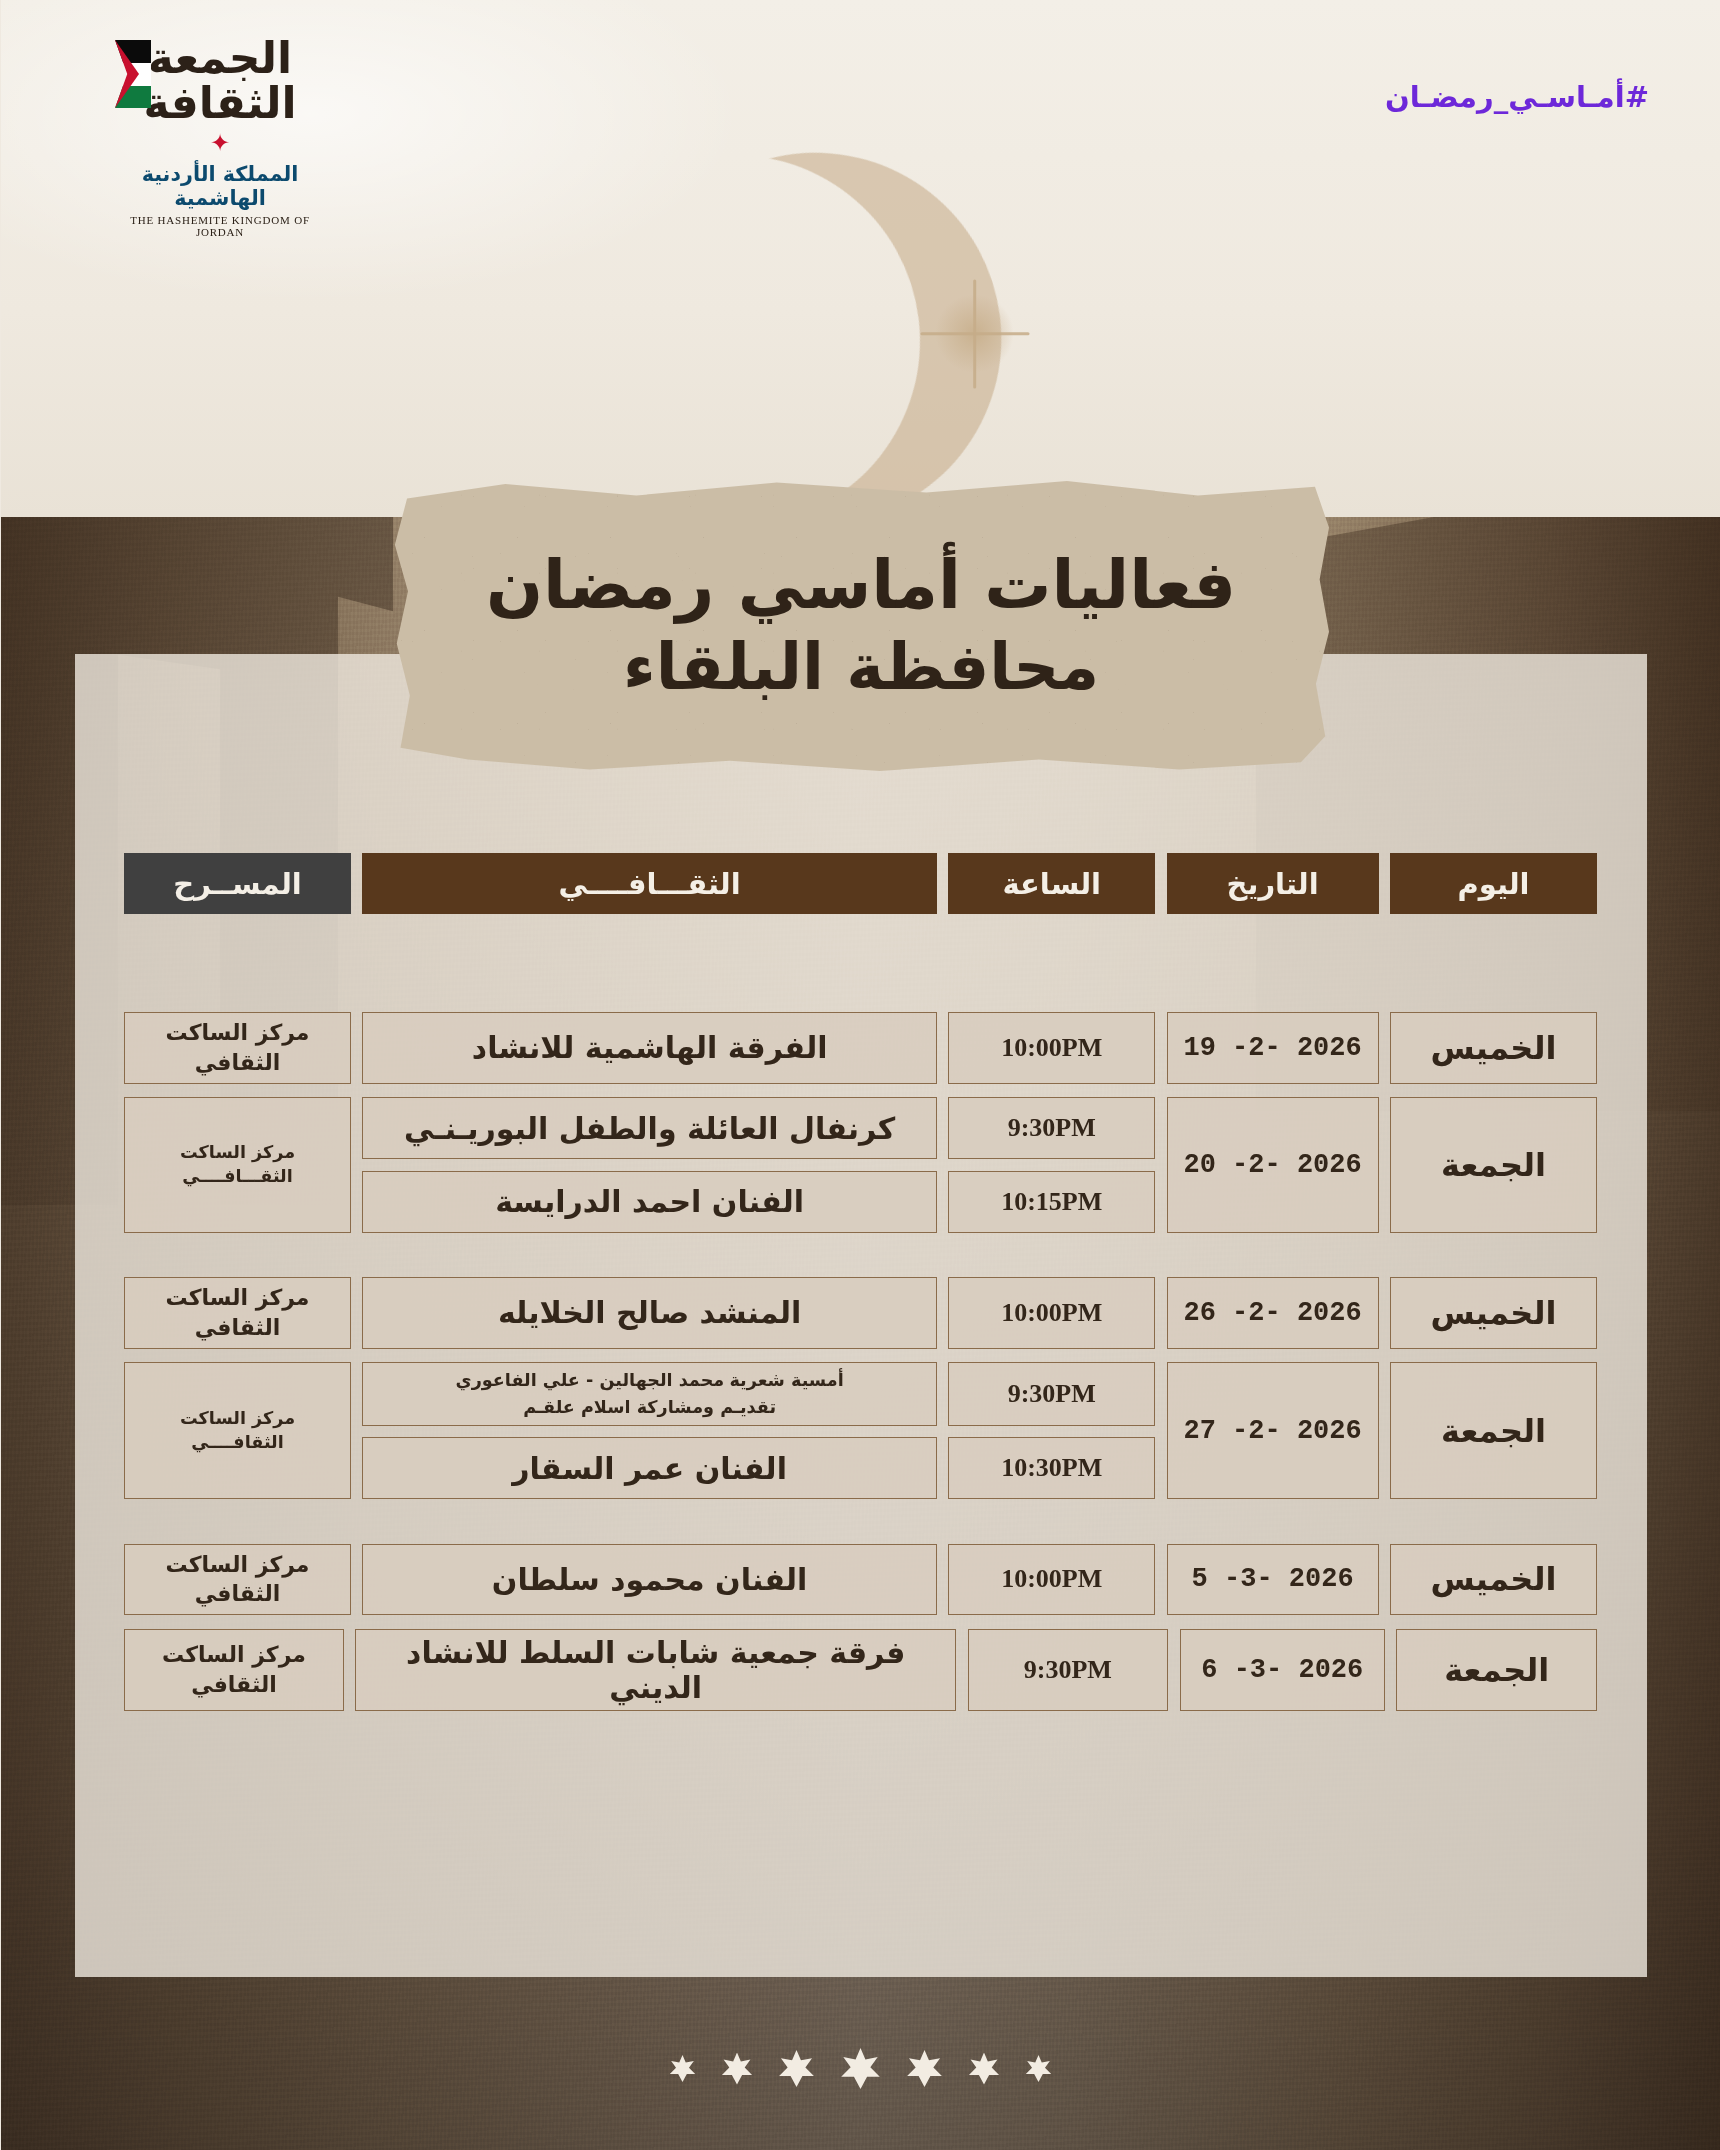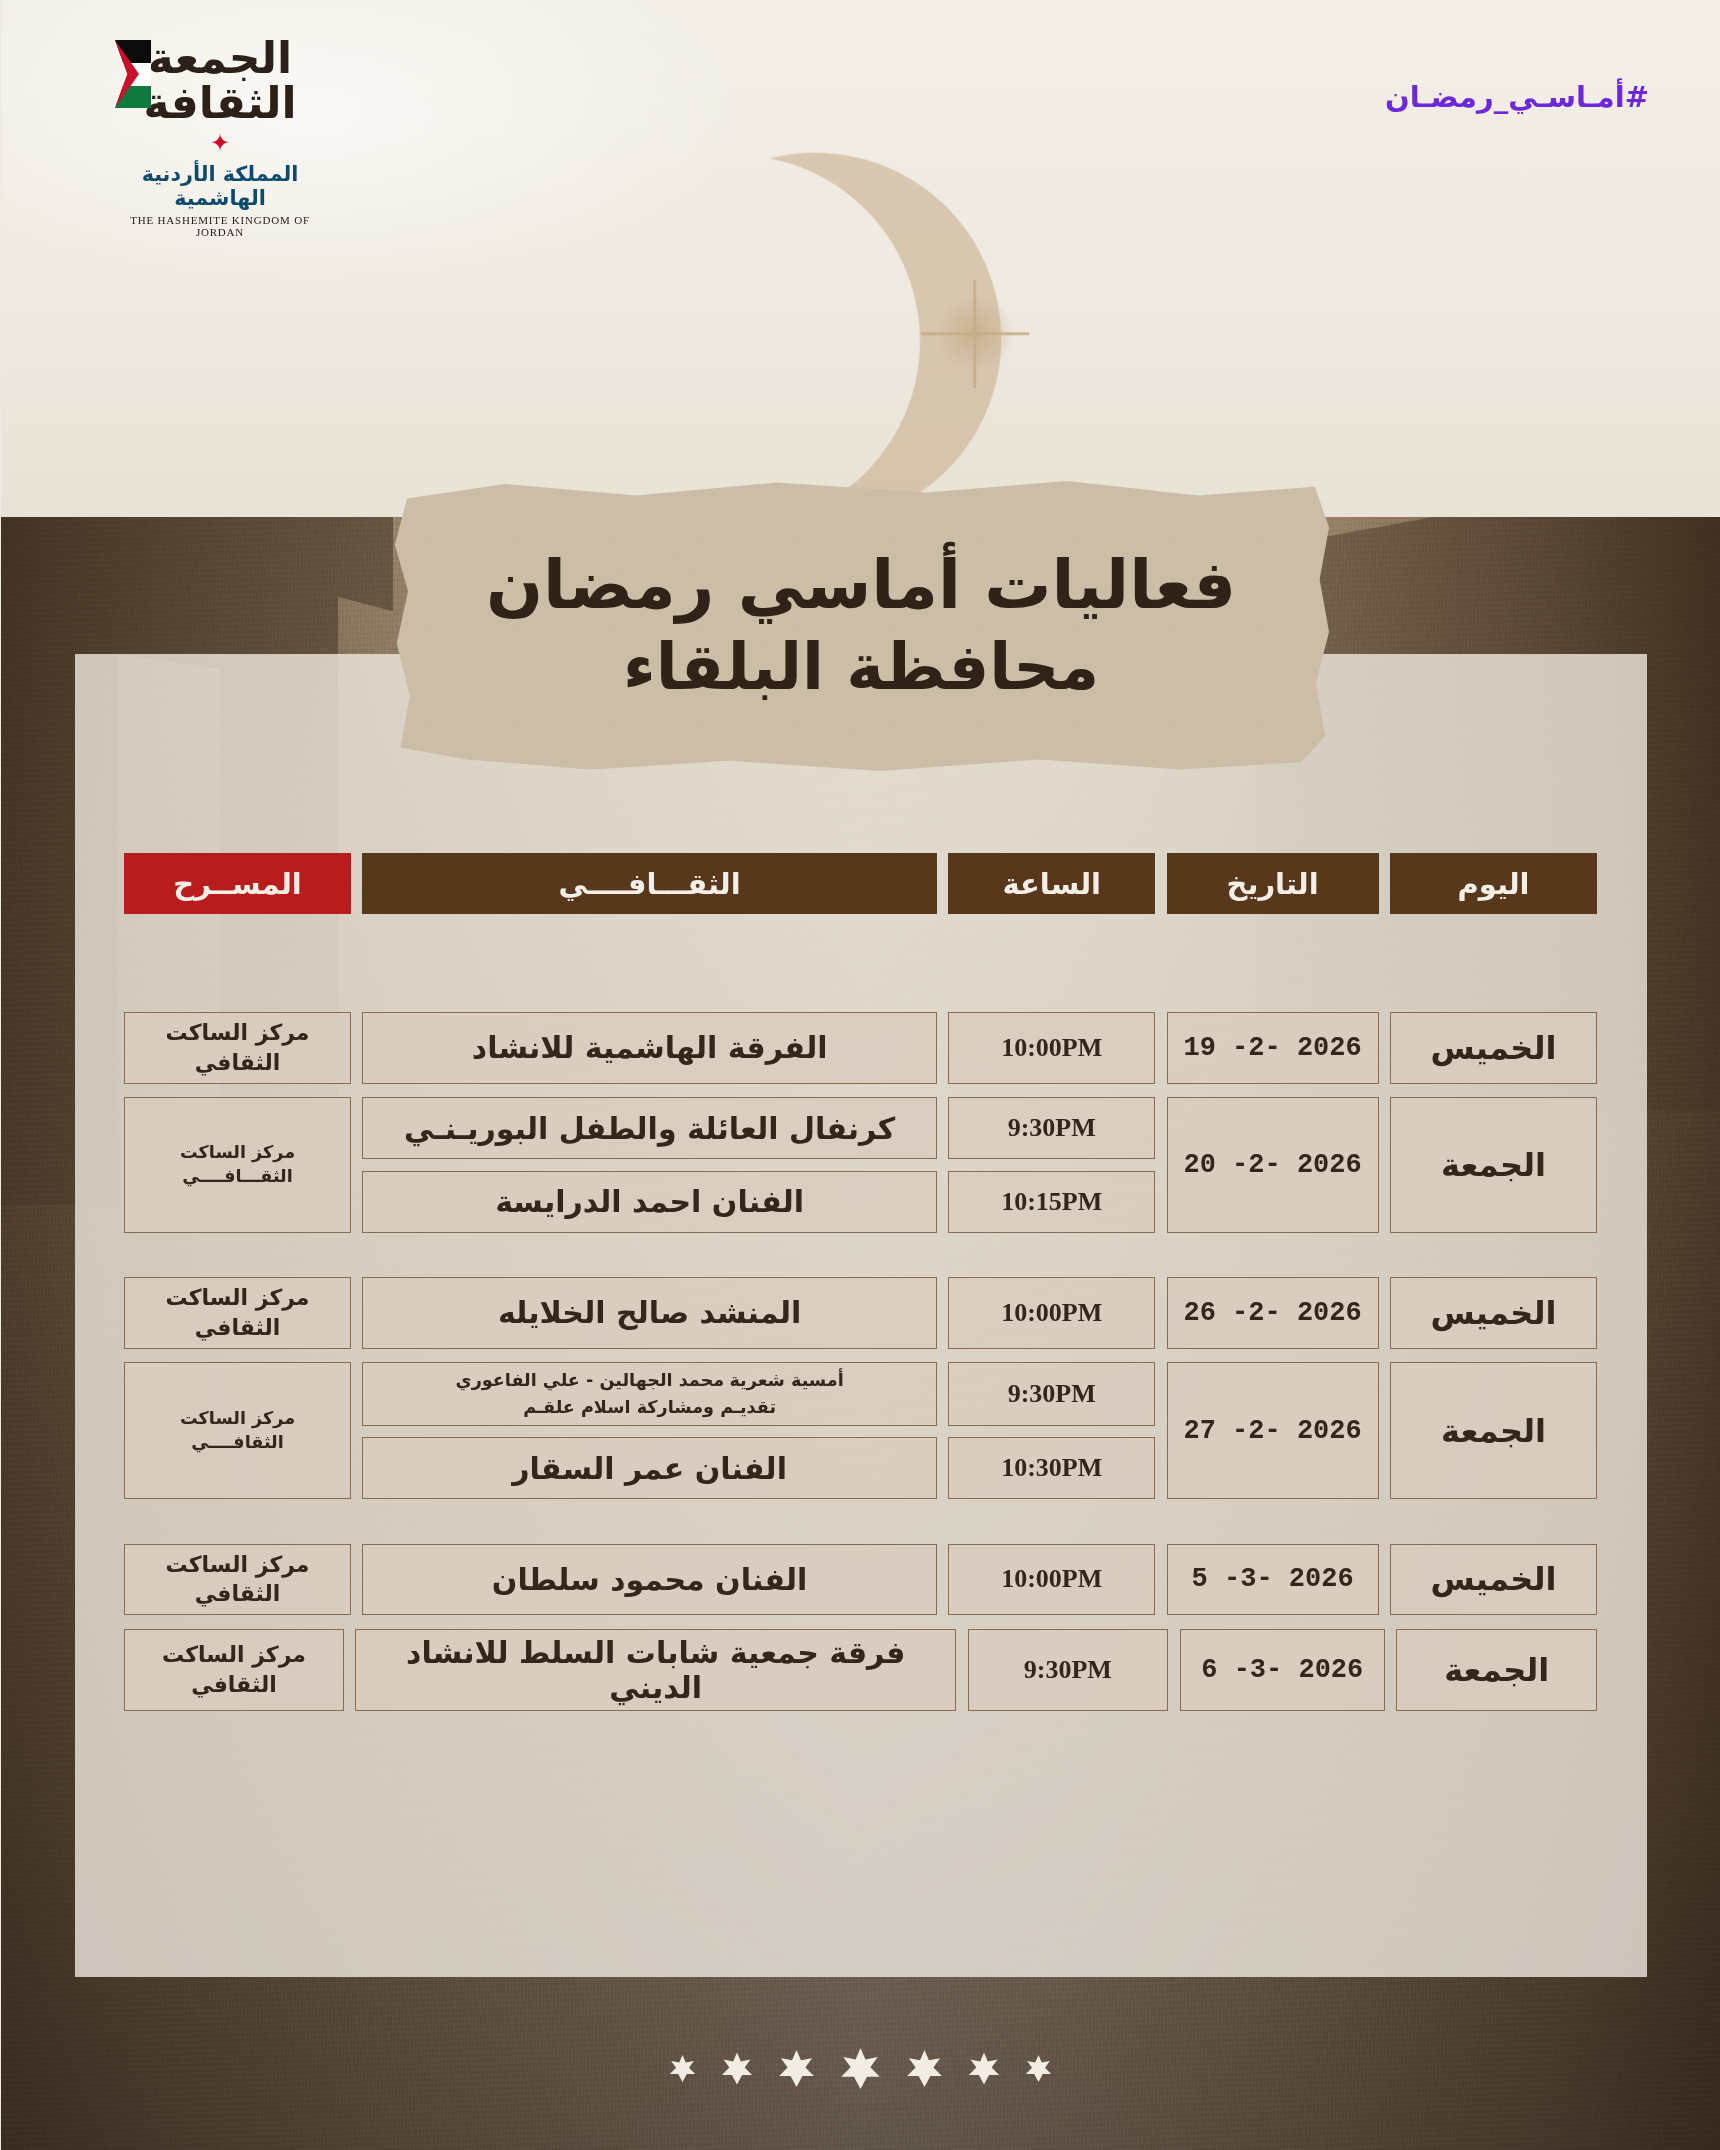--- a/index.html
+++ b/index.html
@@ -198,21 +198,21 @@
   .c-event { flex: 1 1 auto; }
   .c-venue { width: 227px; }
 
   .head-cell {
     background: #58381c;
     color: #f4efe6;
     font-size: 29px; font-weight: 700;
     height: 61px;
     letter-spacing: 3.1px;
   }
-  .head-venue { background: #b91c1c; }
+  .head-venue { background: #404040; }
 
   .body-cell {
     background: rgba(216,205,190,0.85);
     border: 1.6px solid #8a6b4a;
     color: #33261a;
     min-height: 62px;
     padding: 5.2px 8.3px;
   }
   .day-cell { font-size: 32px; font-weight: 700; }
   .date-cell { font-size: 27px; font-weight: 700; font-family: Liberation Mono, monospace; direction: ltr; }

